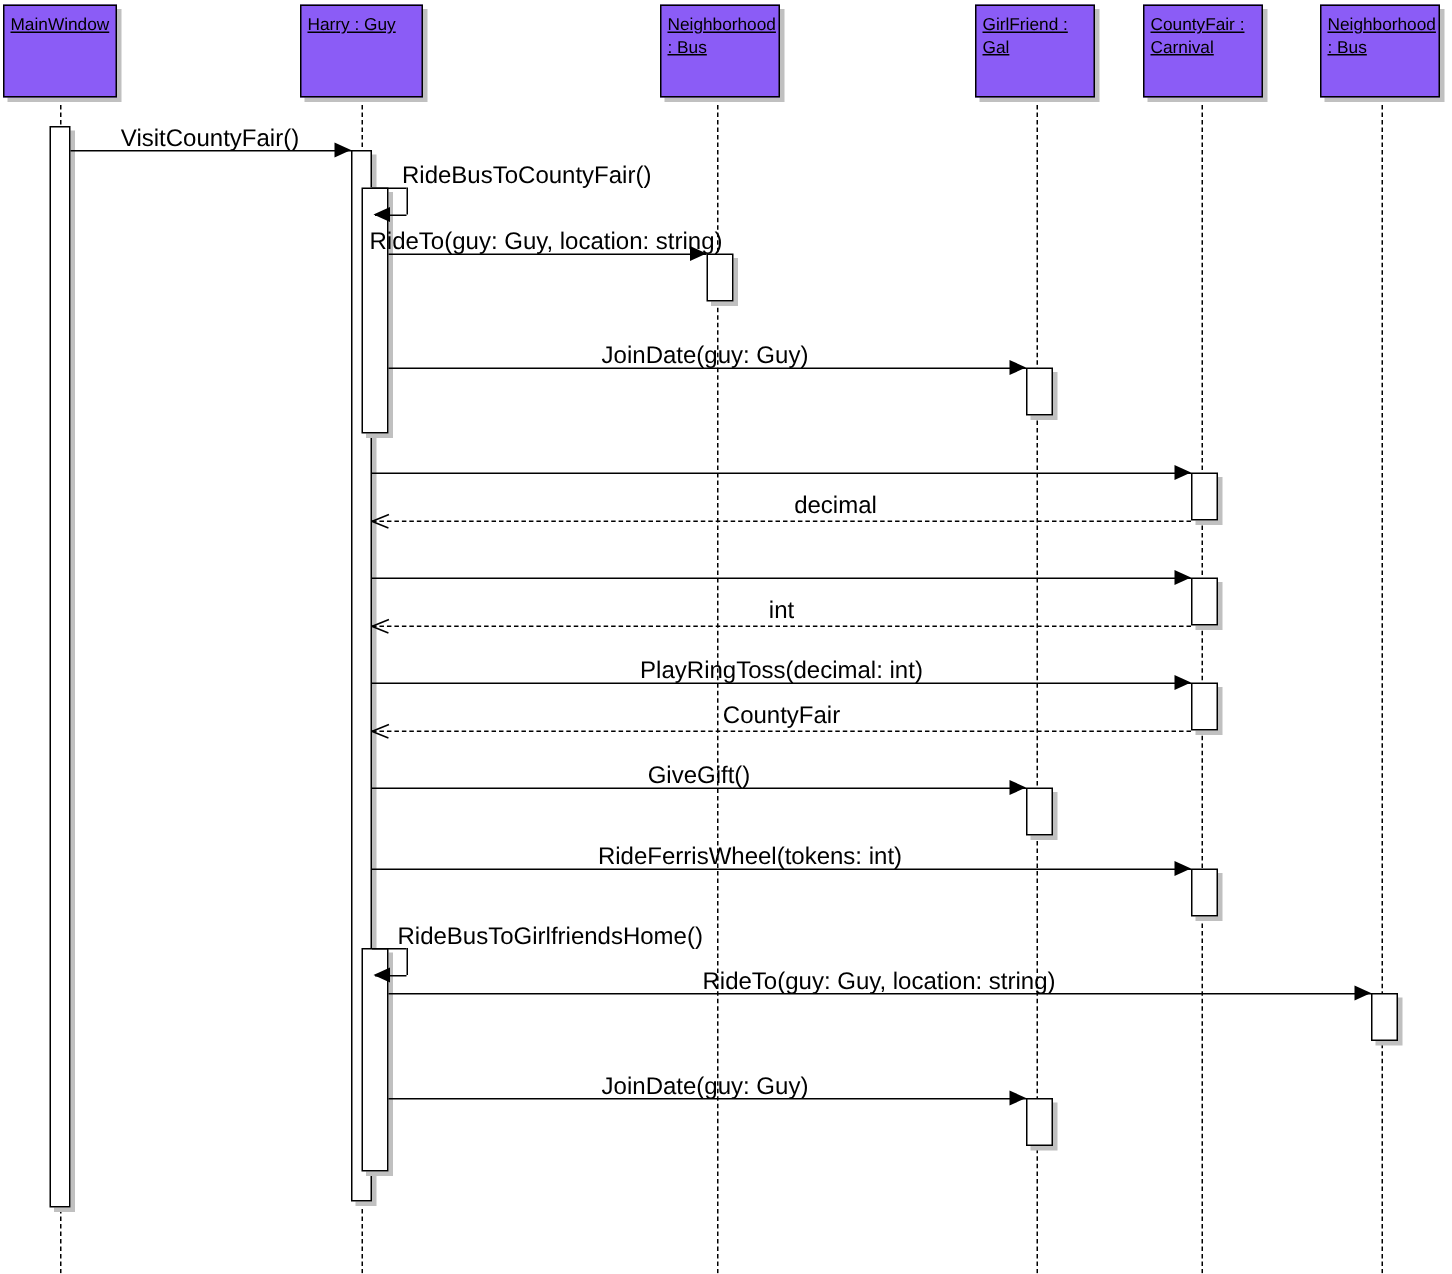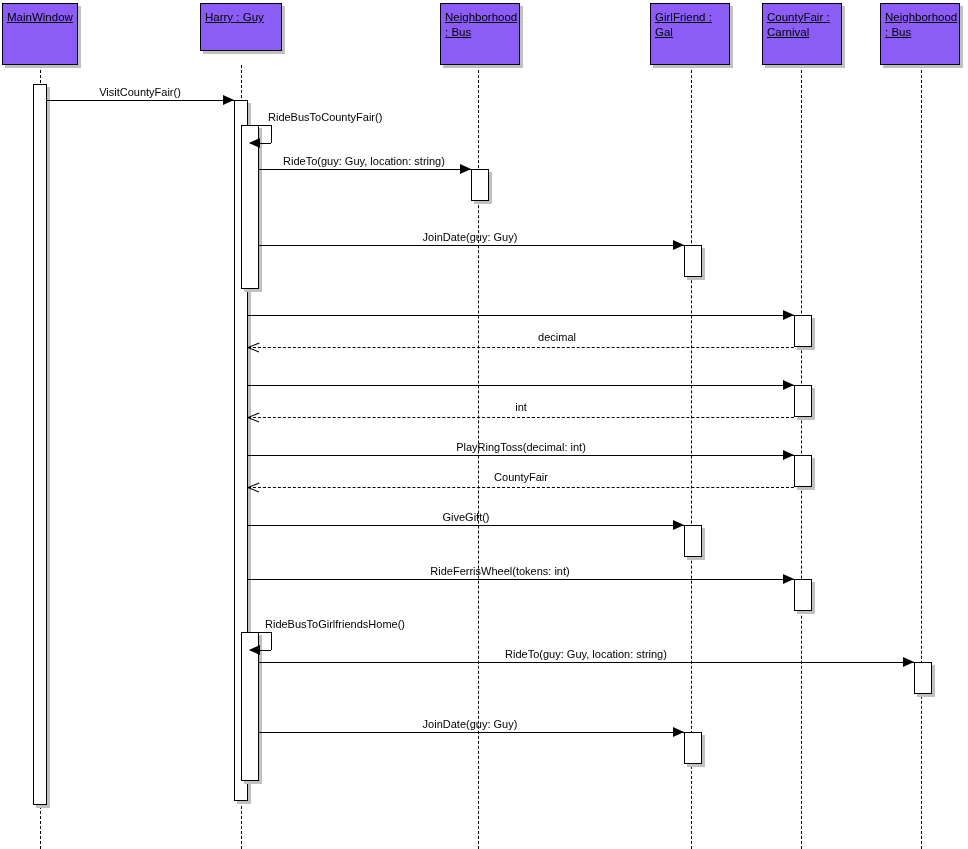--- a/index.html
+++ b/index.html
@@ -54,21 +54,21 @@
   .msg-line {
     position: absolute;
     height: 0;
     border-top: 1px solid #000000;
   }
   .msg-line.ret {
     border-top: 1px dashed #000000;
   }
   .msg-label {
     position: absolute;
-    font-size: 11px;
+    font-size: 16px;
     line-height: 13px;
     color: #000000;
     white-space: nowrap;
     text-align: center;
     transform: translateX(-50%);
   }
   
   .arrow-solid-r {
     position: absolute;
     width: 0;
@@ -118,21 +118,21 @@
 <div id="diagram-root">
     <div class="lifeline" style="left: 40px; top: 65px; height: 784px;"></div>
     <div class="lifeline" style="left: 241px; top: 65px; height: 784px;"></div>
     <div class="lifeline" style="left: 478px; top: 65px; height: 784px;"></div>
     <div class="lifeline" style="left: 691px; top: 65px; height: 784px;"></div>
     <div class="lifeline" style="left: 801px; top: 65px; height: 784px;"></div>
     <div class="lifeline" style="left: 921px; top: 65px; height: 784px;"></div>
     <div class="lifeline-head" style="left: 2px; top: 3px; width: 76px; height: 62px;">
       <span class="nm">MainWindow</span>
     </div>
-    <div class="lifeline-head" style="left: 200px; top: 3px; width: 82px; height: 48px;">
+    <div class="lifeline-head" style="left: 200px; top: 3px; width: 82px; height: 62px;">
       <span class="nm">Harry : Guy</span>
     </div>
     <div class="lifeline-head" style="left: 440px; top: 3px; width: 80px; height: 62px;">
       <span class="nm">Neighborhood</span>
       <span class="nm">: Bus</span>
     </div>
     <div class="lifeline-head" style="left: 650px; top: 3px; width: 80px; height: 62px;">
       <span class="nm">GirlFriend :</span>
       <span class="nm">Gal</span>
     </div>

